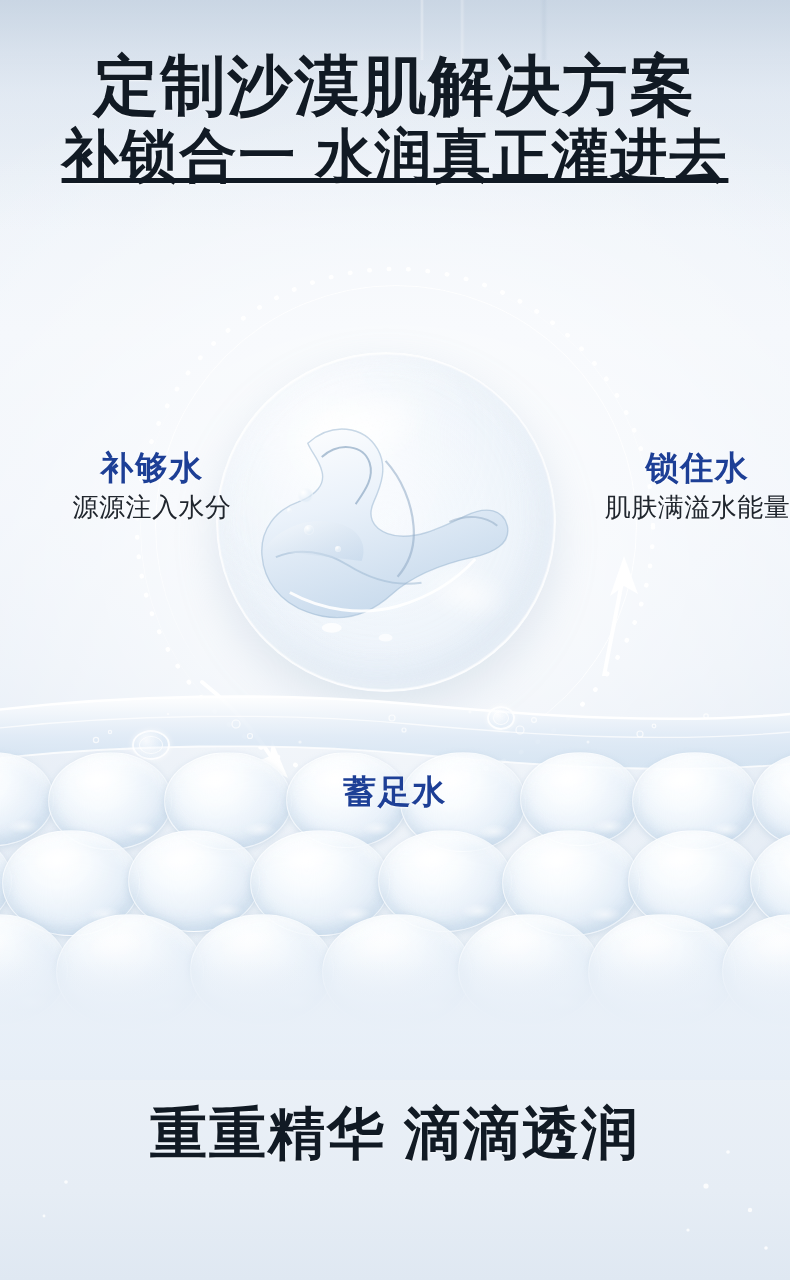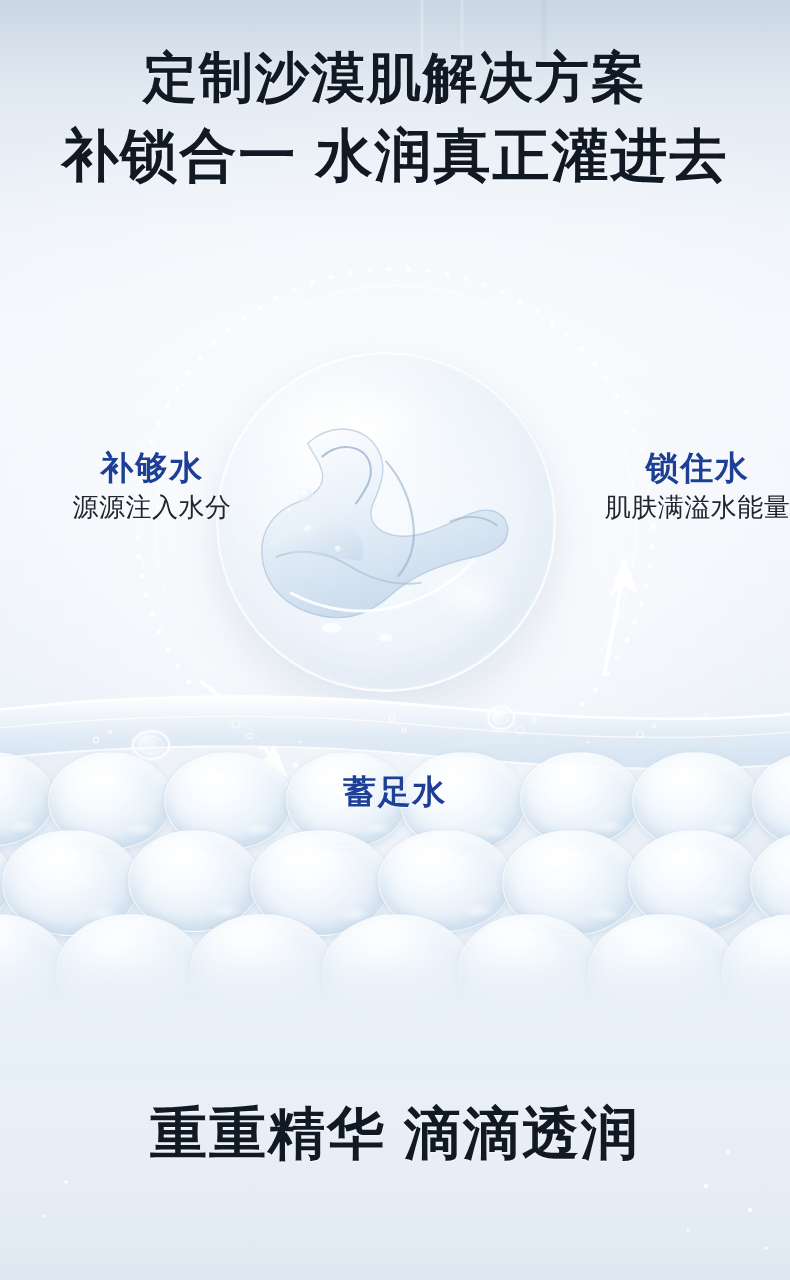--- a/index.html
+++ b/index.html
@@ -149,22 +149,22 @@
   .arrow-up{left:576px;top:526px;width:80px;height:150px;}
   .arrow-down{left:196px;top:676px;width:110px;height:120px;}
 
   
   .headline{
     position:absolute;left:0;right:0;text-align:center;
     color:#111a24;font-weight:700;letter-spacing:2px;
     text-shadow:0 1px 2px rgba(255,255,255,.65);
     white-space:nowrap;
   }
-  .hl-top-1{top:44px;font-size:54px;line-height:66px;}
-  .hl-top-2{top:122px;font-size:57px;line-height:66px;}
+  .hl-top-1{top:53px;font-size:65px;line-height:66px;}
+  .hl-top-2{top:122px;font-size:57px;line-height:66px;text-decoration:underline;}
   .hl-bot-1{top:1100px;font-size:57px;line-height:66px;}
   .hl-bot-2{top:1126px;font-size:57px;line-height:66px;}
 
   .feat{position:absolute;text-align:center;}
   .feat .t{
     font-size:33px;font-weight:700;color:#1d3f96;letter-spacing:1.5px;
     line-height:40px;text-shadow:0 1px 2px rgba(255,255,255,.8);white-space:nowrap;
   }
   .feat .s{
     font-size:26px;font-weight:500;color:#20262e;letter-spacing:.5px;

